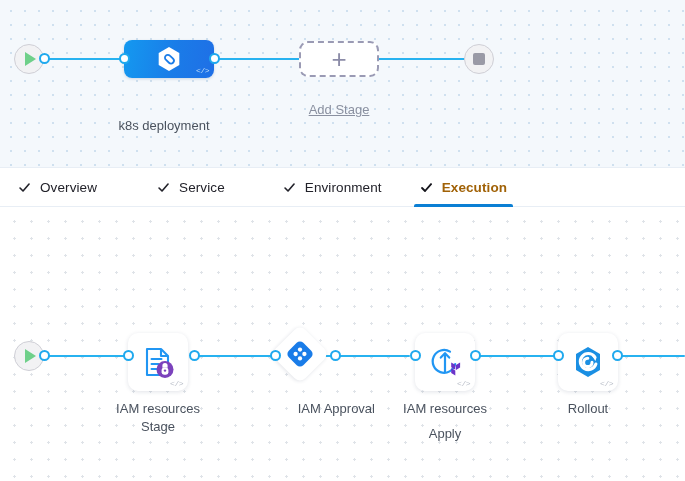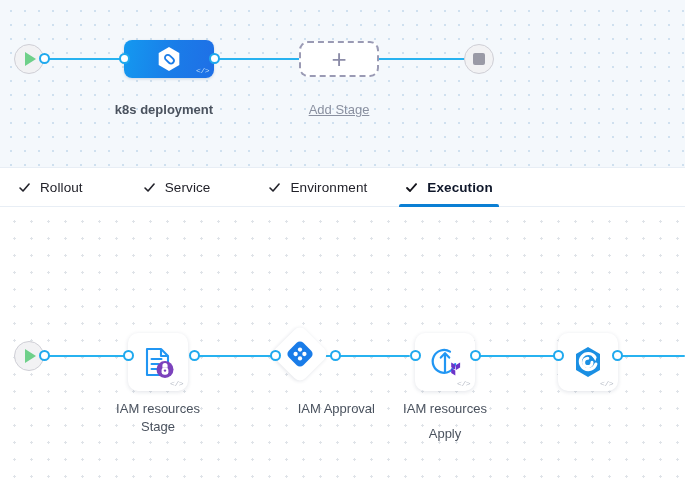--- a/index.html
+++ b/index.html
@@ -31,21 +31,21 @@
   }
   .tab {
     display: flex; align-items: center; gap: 9px;
     padding: 0 6px;
     position: relative;
     cursor: pointer;
     white-space: nowrap;
   }
   .tab .tick { display: block; width: 13px; height: 13px; }
   .tab .tlabel { font-size: 13.5px; color: #22222a; letter-spacing: .1px; }
-  .tab.active .tlabel { font-weight: bold; color: #0f172a; }
+  .tab.active .tlabel { font-weight: bold; color: #a16207; }
   .tab.active::after {
     content: ""; position: absolute; left: 0; right: 0; bottom: -1px;
     height: 3px; background: #0b7fd4; border-radius: 2px 2px 0 0;
   }
   .tab-sp { flex: 0 0 auto; }
 
   
   .canvas-bottom {
     position: absolute; left: 0; top: 207px; width: 685px; height: 274px;
     background-color: #ffffff;
@@ -144,41 +144,41 @@
       <svg width="30" height="30" viewBox="0 0 32 32">
         <path d="M16 3.2 L27 9.6 L27 22.4 L16 28.8 L5 22.4 L5 9.6 Z" fill="#ffffff"></path>
         <g fill="none" stroke="#1a7ce8" stroke-width="1.9" stroke-linecap="round">
           <path d="M12.6 12.4 a3 3 0 0 0 0 4.3 l3.4 3.3 a3 3 0 0 0 4.3 -4.3 l-3.4 -3.3 a3 3 0 0 0 -4.3 0 z"></path>
         </g>
       </svg>
       <span class="code-badge onblue">&lt;/&gt;</span>
     </div>
     <div class="port" style="left:119px; top:53px;"></div>
     <div class="port" style="left:209px; top:53px;"></div>
-    <div class="node-label" style="left:89px; top:101px; width:150px;font-weight:bold;">k8s deployment</div>
+    <div class="node-label" style="left:89px; top:117px; width:150px;">k8s deployment</div>
 
     <div class="add-stage" style="left:299px; top:41px; width:80px; height:36px;">
       <span>+</span>
     </div>
     <div class="node-label" style="left:264px; top:101px; width:150px; color:#8a90a0;text-decoration:underline;">Add Stage</div>
 
     <div class="port" style="left:465px; top:53px;"></div>
     <div class="endcircle" style="left:464px; top:44px;">
       <div class="stop-sq"></div>
     </div>
   </div>
 
   <div class="tabbar">
     <div class="tab-sp" style="width:12px;"></div>
 
     <div class="tab">
       <svg class="tick" viewBox="0 0 16 16">
         <path d="M2.5 8.6 L6.2 12.3 L13.6 3.8" fill="none" stroke="#22222a" stroke-width="2" stroke-linecap="round" stroke-linejoin="round"></path>
       </svg>
-      <span class="tlabel">Rollout</span>
+      <span class="tlabel">Overview</span>
     </div>
     <div class="tab-sp" style="width:48px;"></div>
 
     <div class="tab">
       <svg class="tick" viewBox="0 0 16 16">
         <path d="M2.5 8.6 L6.2 12.3 L13.6 3.8" fill="none" stroke="#22222a" stroke-width="2" stroke-linecap="round" stroke-linejoin="round"></path>
       </svg>
       <span class="tlabel">Service</span>
     </div>
     <div class="tab-sp" style="width:46px;"></div>
@@ -271,15 +271,16 @@
       <svg width="40" height="40" viewBox="0 0 40 40">
         <path d="M20 5 L32 12 L32 28 L20 35 L8 28 L8 12 Z" fill="#1a8fe3"></path>
         <path d="M26.5 14.5 a8 8 0 1 0 1.4 7.5" fill="none" stroke="#ffffff" stroke-width="3.1" stroke-linecap="round"></path>
         <path d="M19.8 16.2 a4.2 4.2 0 1 0 4.2 4.2" fill="none" stroke="#ffffff" stroke-width="3.1" stroke-linecap="round"></path>
         <path d="M24.2 14.1 l4.6 .6 l-1.4 4.4 z" fill="#ffffff"></path>
       </svg>
       <span class="code-badge">&lt;/&gt;</span>
     </div>
     <div class="port" style="left:553px; top:143px;"></div>
     <div class="port" style="left:612px; top:143px;"></div>
+    <div class="node-label" style="left:513px; top:193px; width:150px;">Rollout</div>
   </div>
 
 </div>
 
 </body></html>

